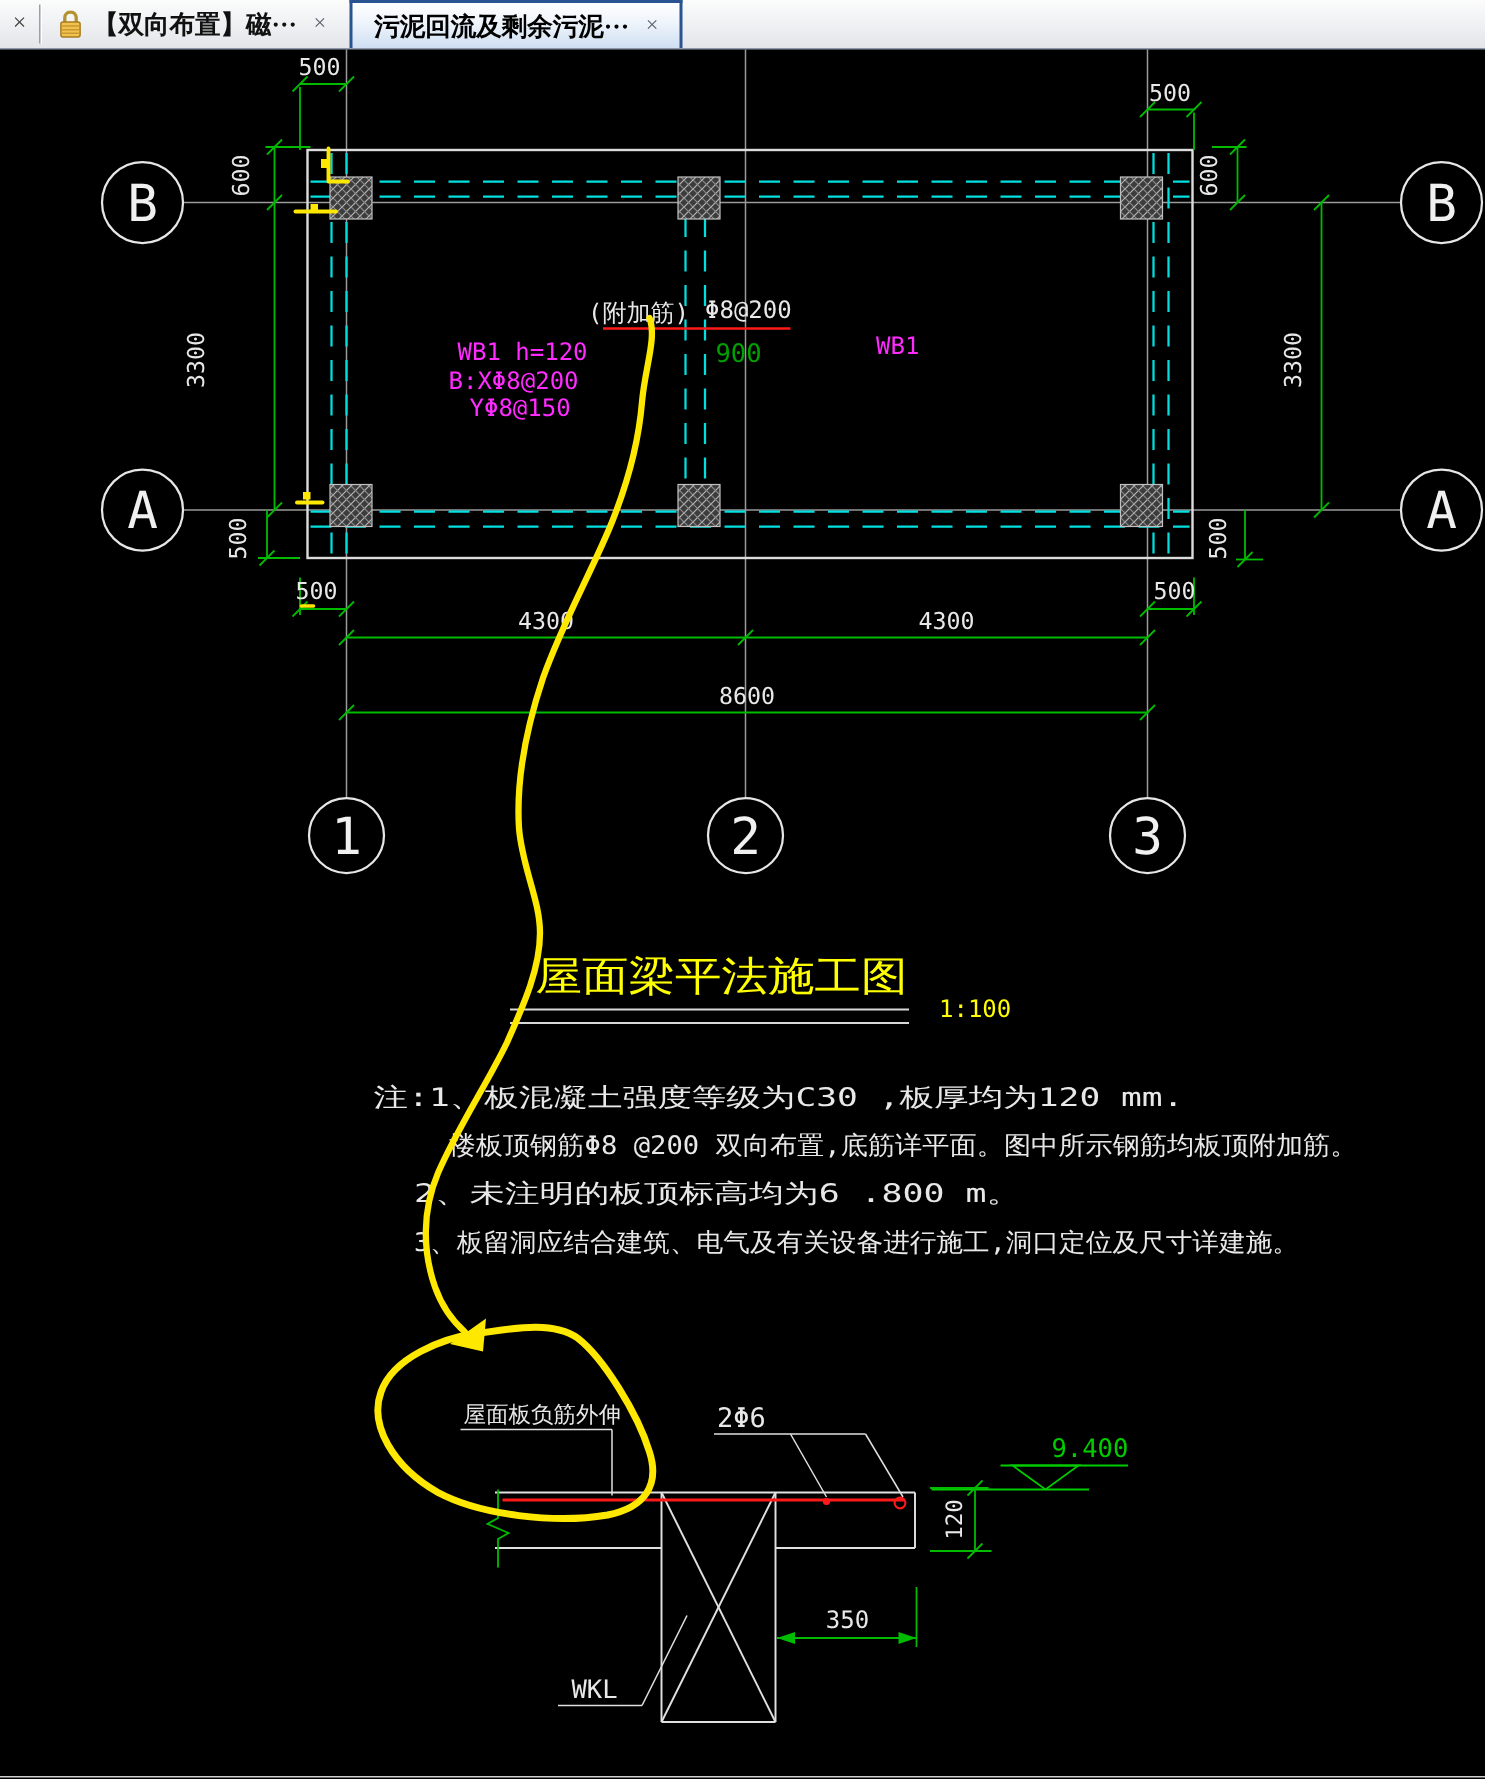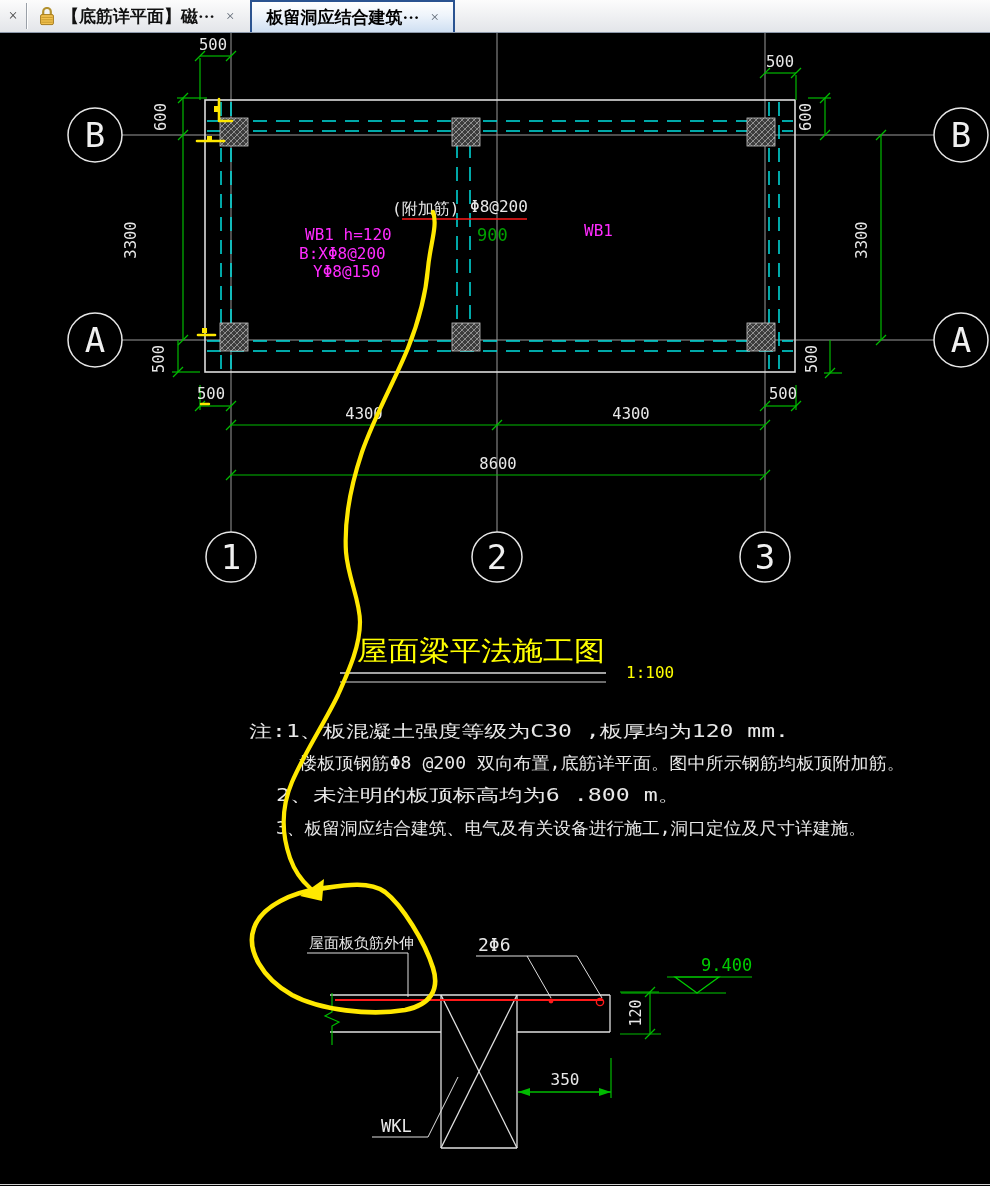--- a/index.html
+++ b/index.html
@@ -40,26 +40,26 @@
     <div class="tab inactive">
       <span class="lockicon">
         <svg width="16" height="19" viewBox="0 0 16 19">
           <path d="M4.2 8 L4.2 4.8 A3.8 3.8 0 0 1 11.8 4.8 L11.8 8" fill="none" stroke="#b3922f" stroke-width="2.2"></path>
           <rect x="1.6" y="7.6" width="12.8" height="10" rx="1.4" fill="#f2c14e" stroke="#a67c1e" stroke-width="1"></rect>
           <line x1="2.4" y1="10.4" x2="13.6" y2="10.4" stroke="#c79a2e" stroke-width="1"></line>
           <line x1="2.4" y1="12.8" x2="13.6" y2="12.8" stroke="#c79a2e" stroke-width="1"></line>
           <line x1="2.4" y1="15.2" x2="13.6" y2="15.2" stroke="#c79a2e" stroke-width="1"></line>
         </svg>
       </span>
-      <span class="tab-label">【底筋详平面】磁···</span>
+      <span class="tab-label">【双向布置】磁···</span>
       <span class="tab-close">×</span>
     </div>
 
     <div class="tab active">
-      <span class="tab-label">板留洞应结合建筑···</span>
+      <span class="tab-label">污泥回流及剩余污泥···</span>
       <span class="tab-close">×</span>
     </div>
   </div>
 
   <svg width="990" height="1186" viewBox="0 0 990 1186" style="position:absolute;top:0;left:0;z-index:1;">
     <defs>
       <pattern id="hatch" width="6" height="6" patternUnits="userSpaceOnUse">
         <rect width="6" height="6" fill="#3c3c3c"></rect>
         <path d="M0,6 L6,0" stroke="#b5b5b5" stroke-width="0.8"></path>
         <path d="M0,0 L6,6" stroke="#8a8a8a" stroke-width="0.8"></path>

